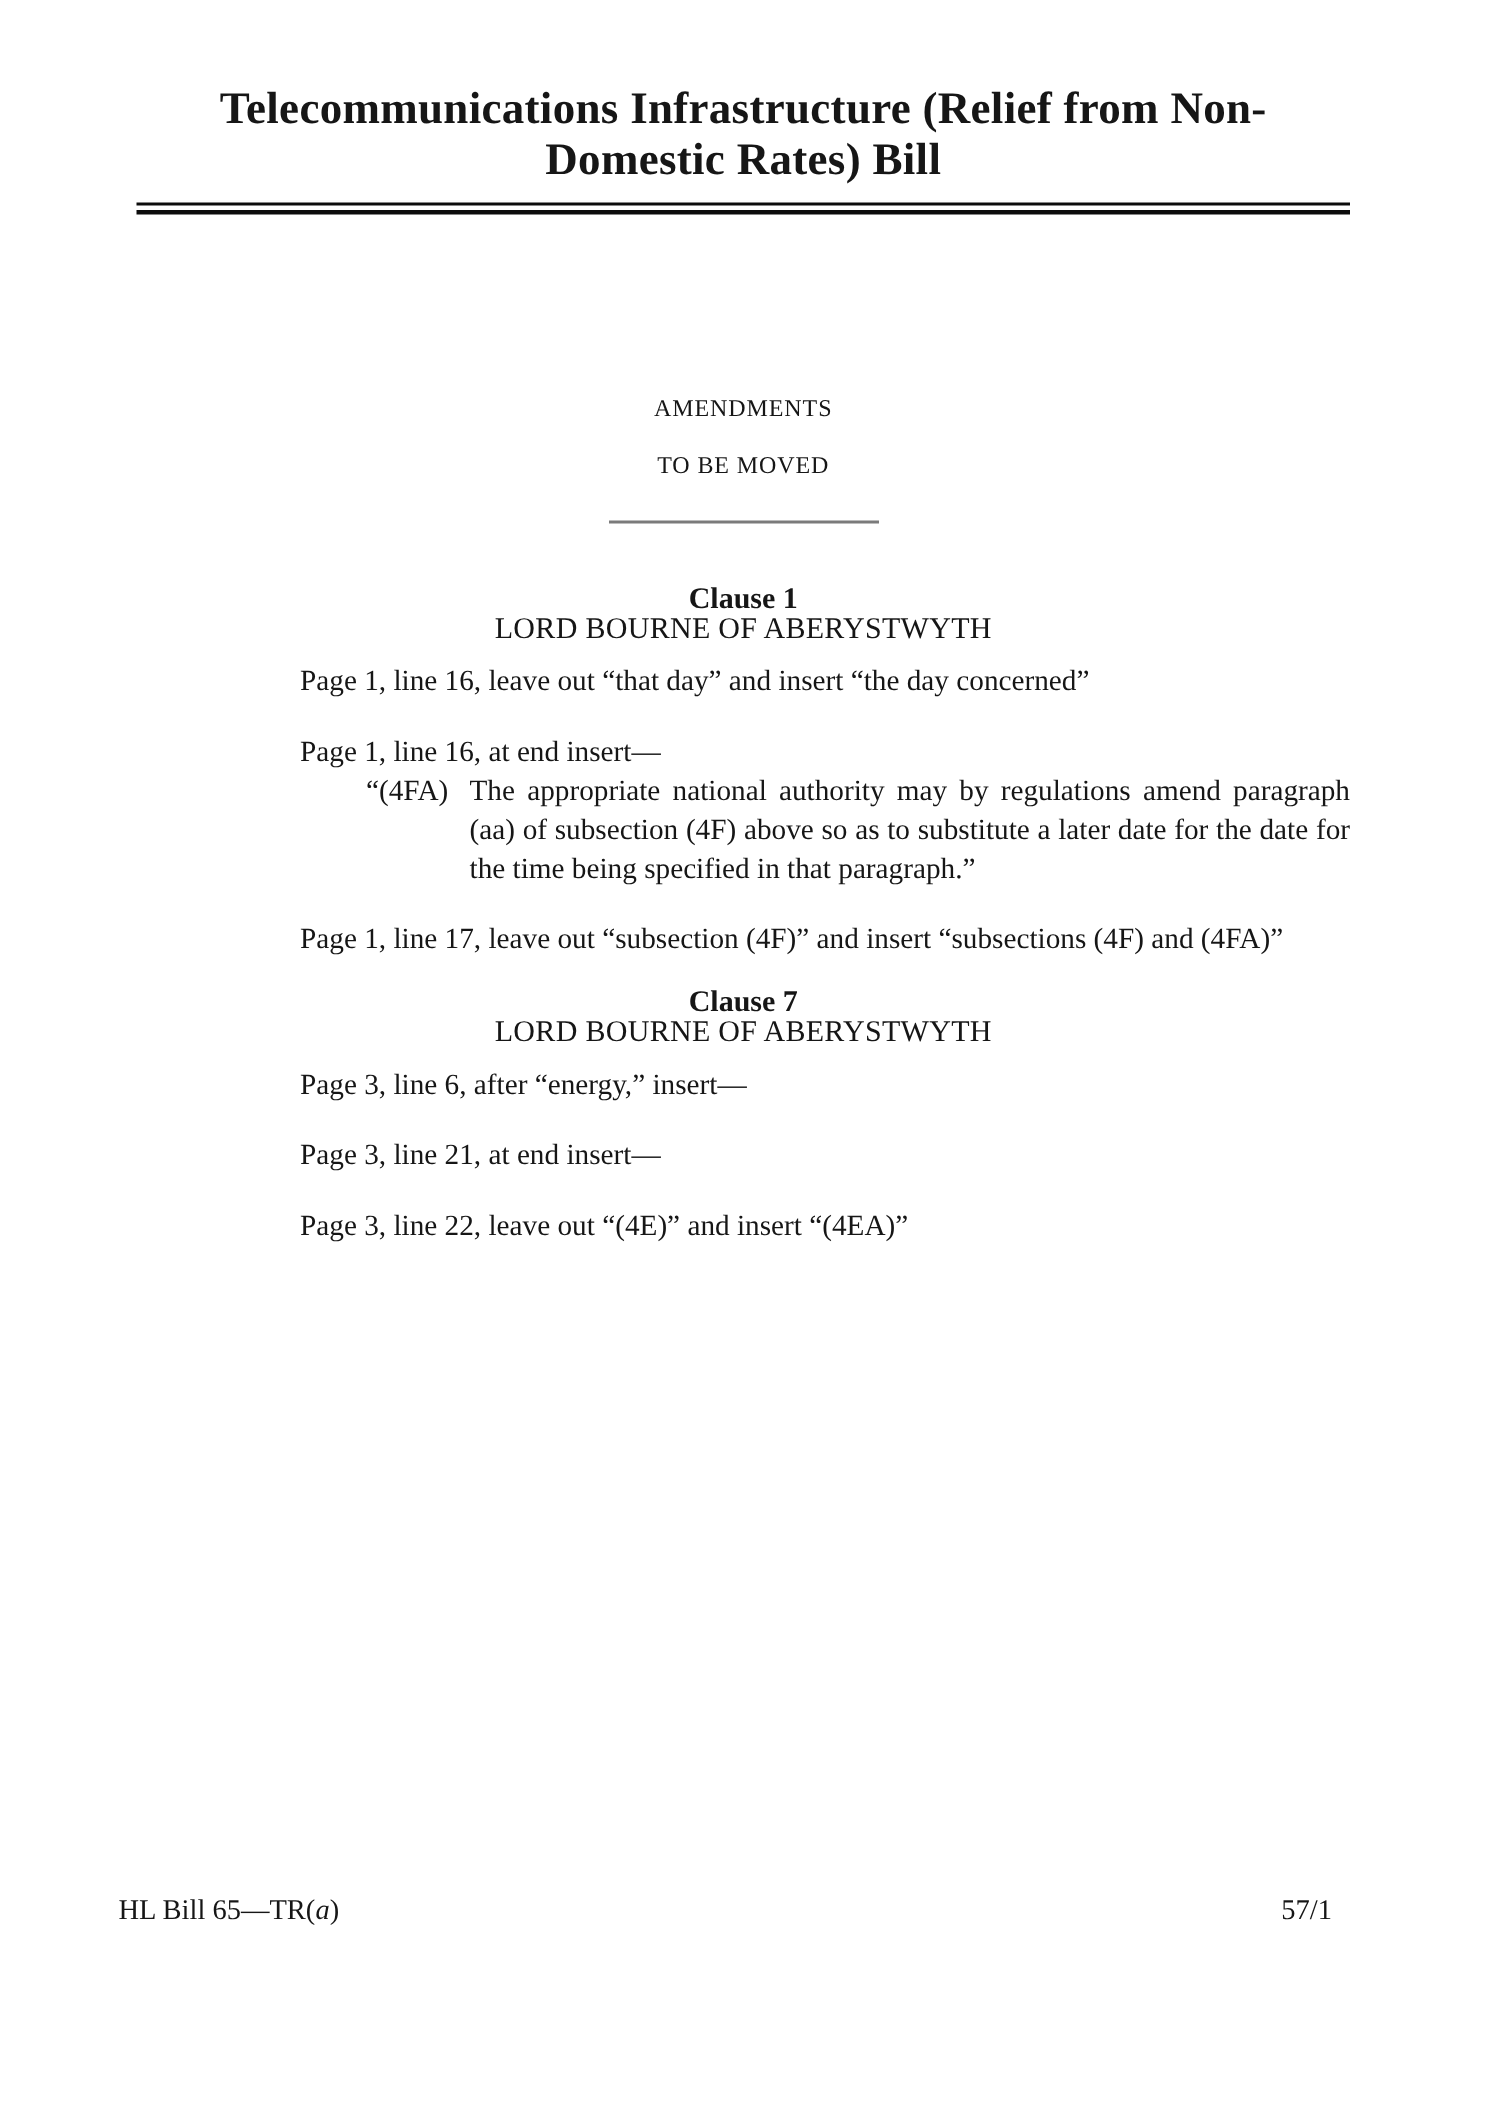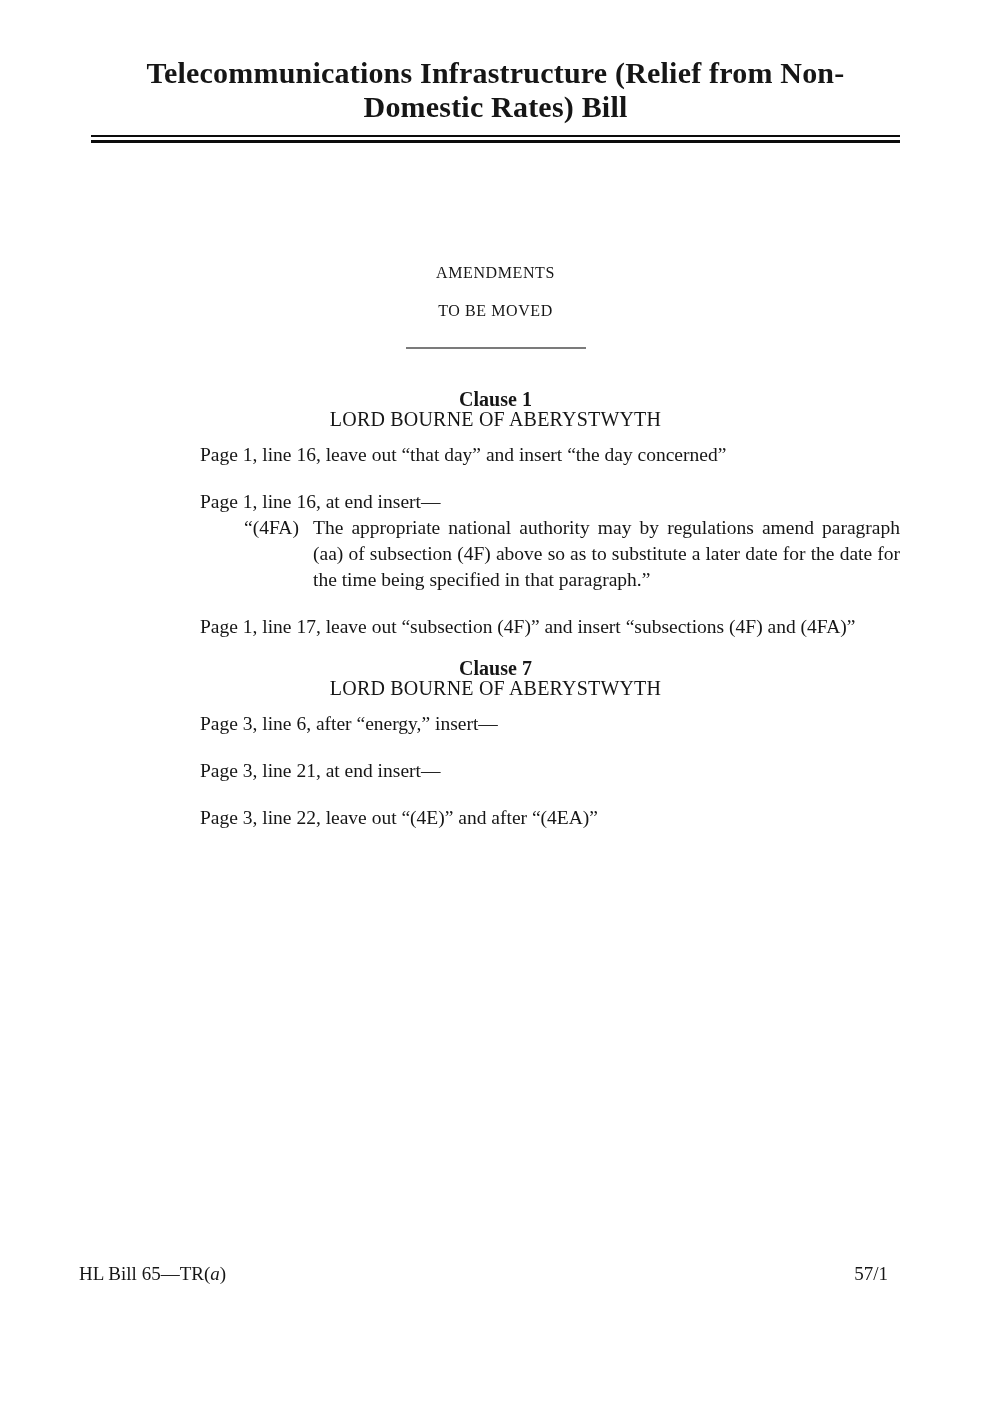--- a/index.html
+++ b/index.html
@@ -130,21 +130,21 @@
       <div class="amendment">
         <div class="lead">Page 3, line 6, after “energy,” insert—</div>
       </div>
 
 
       <div class="amendment">
         <div class="lead">Page 3, line 21, at end insert—</div>
       </div>
 
       <div class="amendment">
-        <div class="lead">Page 3, line 22, leave out “(4E)” and after “(4EA)”</div>
+        <div class="lead">Page 3, line 22, leave out “(4E)” and insert “(4EA)”</div>
       </div>
 
     </div>
   </section>
 
   <div class="footer">
     <span class="footer-left"><span>HL Bill 65—TR(</span><i>a</i><span>)</span></span>
     <span class="footer-right">57/1</span>
   </div>
 

